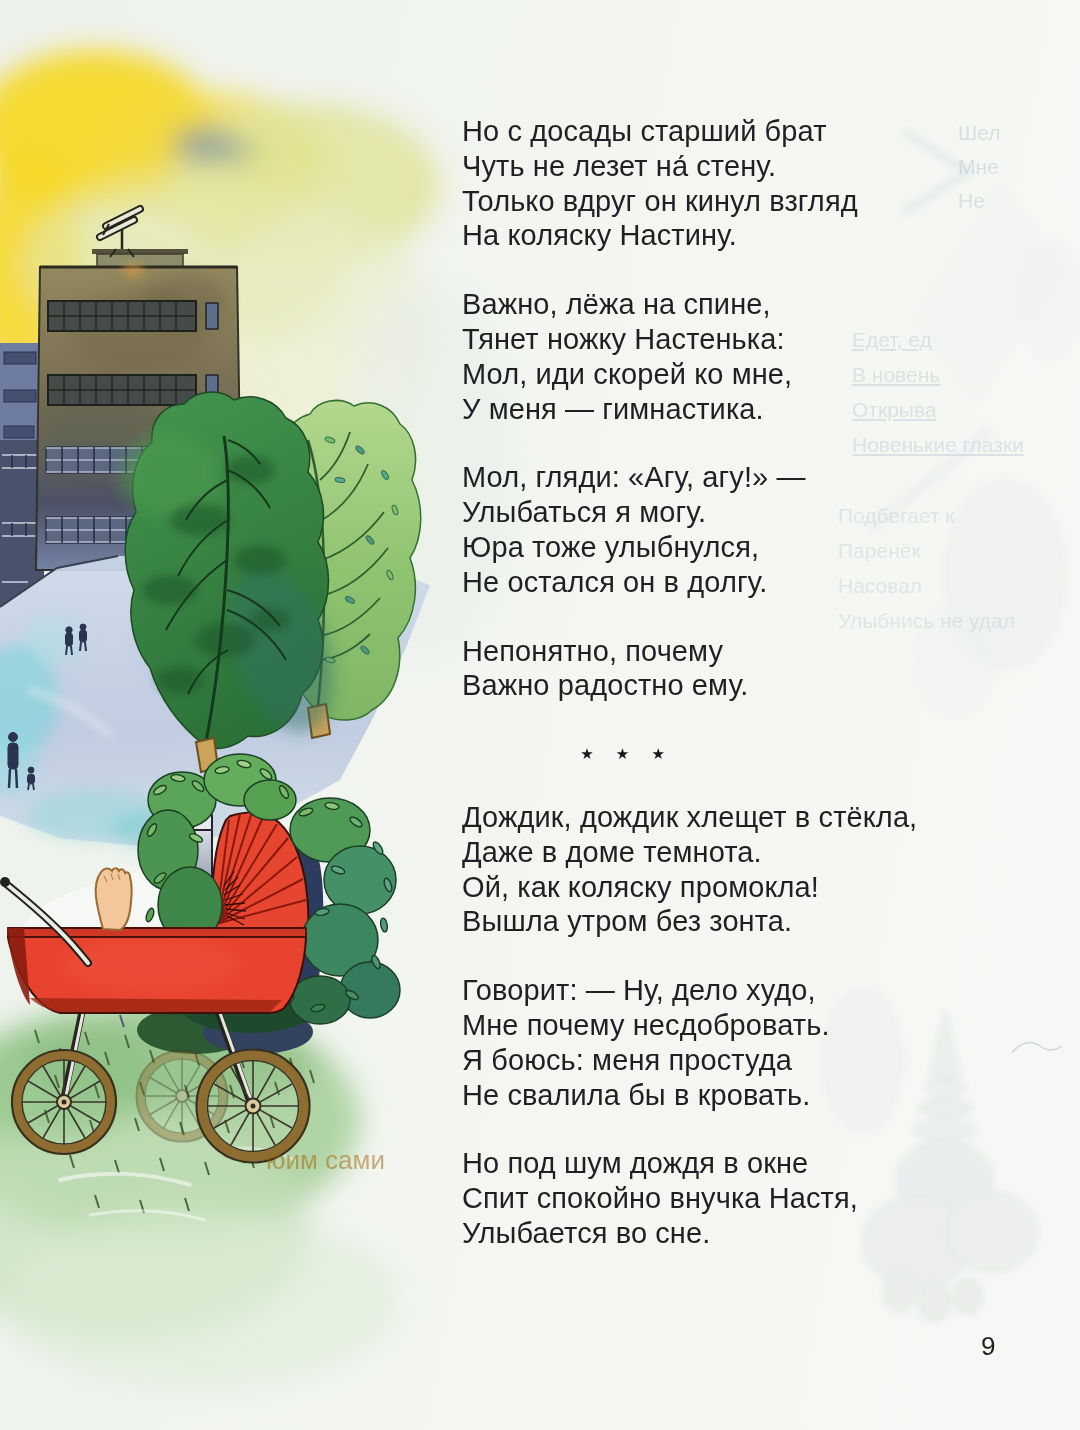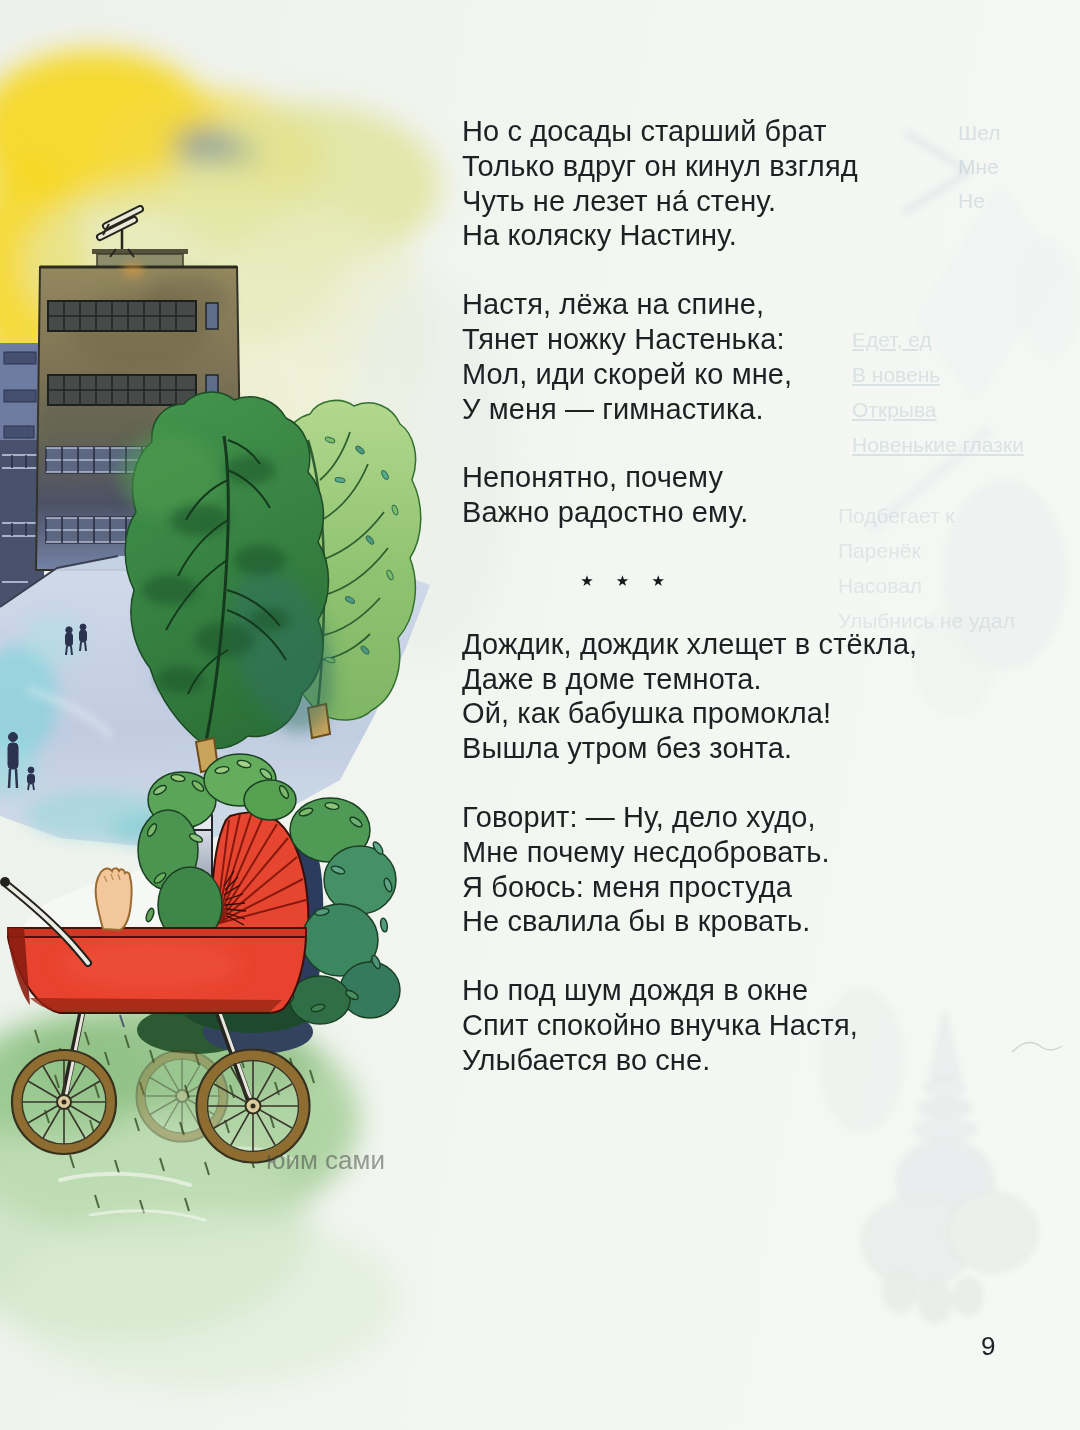--- a/index.html
+++ b/index.html
@@ -24,21 +24,21 @@
   .page-number{
     position:absolute;left:981px;top:1331px;z-index:30;
     font-size:26px;color:#212226;
   }
   
   .ghost{position:absolute;z-index:5;color:#9fb4c4;white-space:nowrap;
          font-size:21px;line-height:34px;}
   .ghost-top{left:958px;top:116px;opacity:.34;}
   .ghost-mid{left:852px;top:322px;opacity:.30;line-height:35px;text-decoration:underline;}
   .ghost-low{left:838px;top:498px;opacity:.26;line-height:35px;}
-  .ghost-grass{left:266px;top:1143px;opacity:.5;color:#404040;font-size:26px;z-index:12;}
+  .ghost-grass{left:266px;top:1143px;opacity:.5;color:#a16207;font-size:26px;z-index:12;}
   svg{display:block;}
   .illu{position:absolute;left:0;top:0;z-index:10;pointer-events:none;}
   .ghost-shapes{position:absolute;left:0;top:0;z-index:2;pointer-events:none;}
 </style>
 </head>
 <body>
 
 <div class="page">
 
   <svg class="ghost-shapes" width="1080" height="1430" viewBox="0 0 1080 1430">
@@ -415,39 +415,45 @@
     <g>
       <path d="M5 883 C30 903 55 925 72 944 C79 952 84 958 88 963" stroke="#23211c" stroke-width="8" fill="none" stroke-linecap="round"></path>
       <path d="M5 883 C30 903 55 925 72 944 C79 952 84 958 88 963" stroke="#edece2" stroke-width="4" fill="none" stroke-linecap="round"></path>
       <circle cx="5" cy="882" r="5" fill="#23211c"></circle>
     </g>
   </svg>
 
   <div class="poem">
     <div class="stanza">
       <div>Но с досады старший брат</div>
+      <div>Чуть не лезет на́ стену.</div>
       <div>Только вдруг он кинул взгляд</div>
-      <div>Чуть не лезет на́ стену.</div>
       <div>На коляску Настину.</div>
     </div>
     <div class="stanza">
-      <div>Настя, лёжа на спине,</div>
+      <div>Важно, лёжа на спине,</div>
       <div>Тянет ножку Настенька:</div>
       <div>Мол, иди скорей ко мне,</div>
       <div>У меня — гимнастика.</div>
     </div>
     <div class="stanza">
+      <div>Мол, гляди: «Агу, агу!» —</div>
+      <div>Улыбаться я могу.</div>
+      <div>Юра тоже улыбнулся,</div>
+      <div>Не остался он в долгу.</div>
+    </div>
+    <div class="stanza">
       <div>Непонятно, почему</div>
       <div>Важно радостно ему.</div>
     </div>
     <div class="separator">★ ★ ★</div>
     <div class="stanza">
       <div>Дождик, дождик хлещет в стёкла,</div>
       <div>Даже в доме темнота.</div>
-      <div>Ой, как бабушка промокла!</div>
+      <div>Ой, как коляску промокла!</div>
       <div>Вышла утром без зонта.</div>
     </div>
     <div class="stanza">
       <div>Говорит: — Ну, дело худо,</div>
       <div>Мне почему несдобровать.</div>
       <div>Я боюсь: меня простуда</div>
       <div>Не свалила бы в кровать.</div>
     </div>
     <div class="stanza">
       <div>Но под шум дождя в окне</div>

